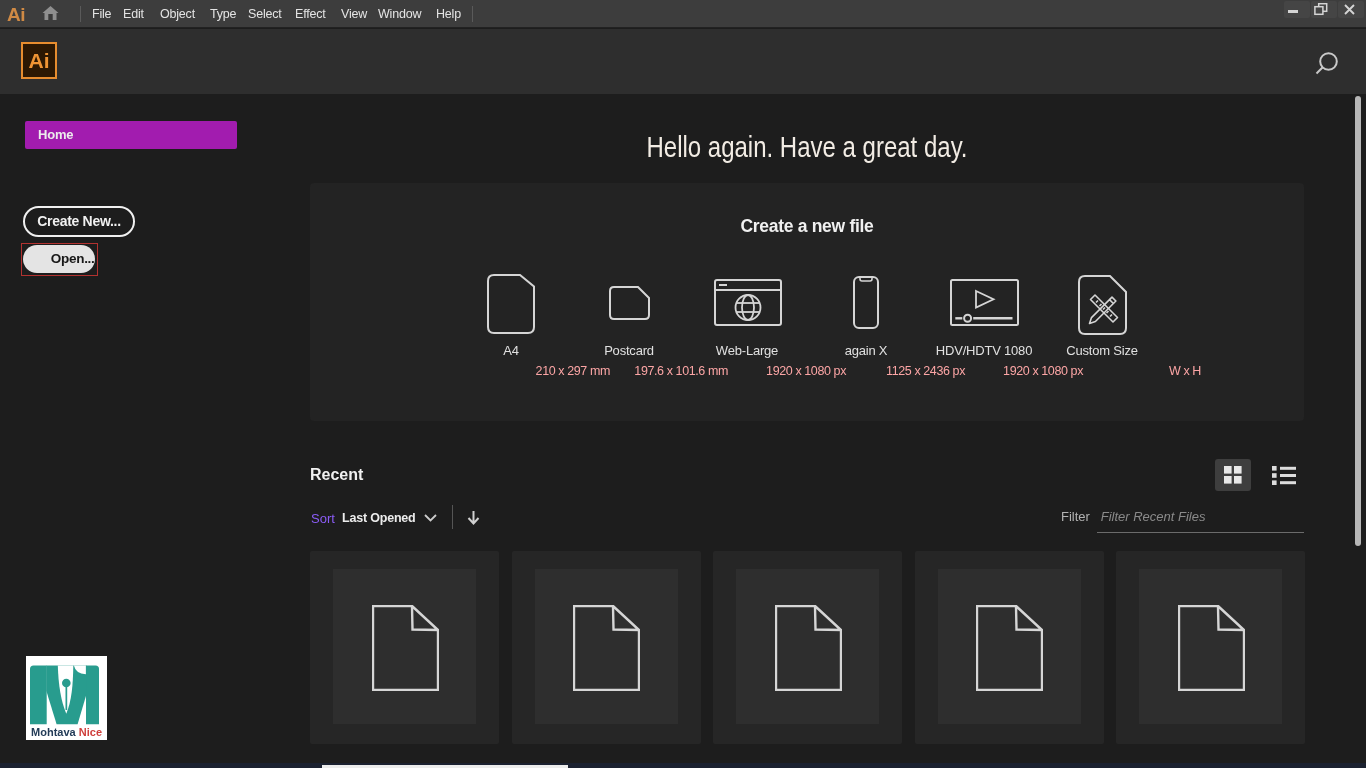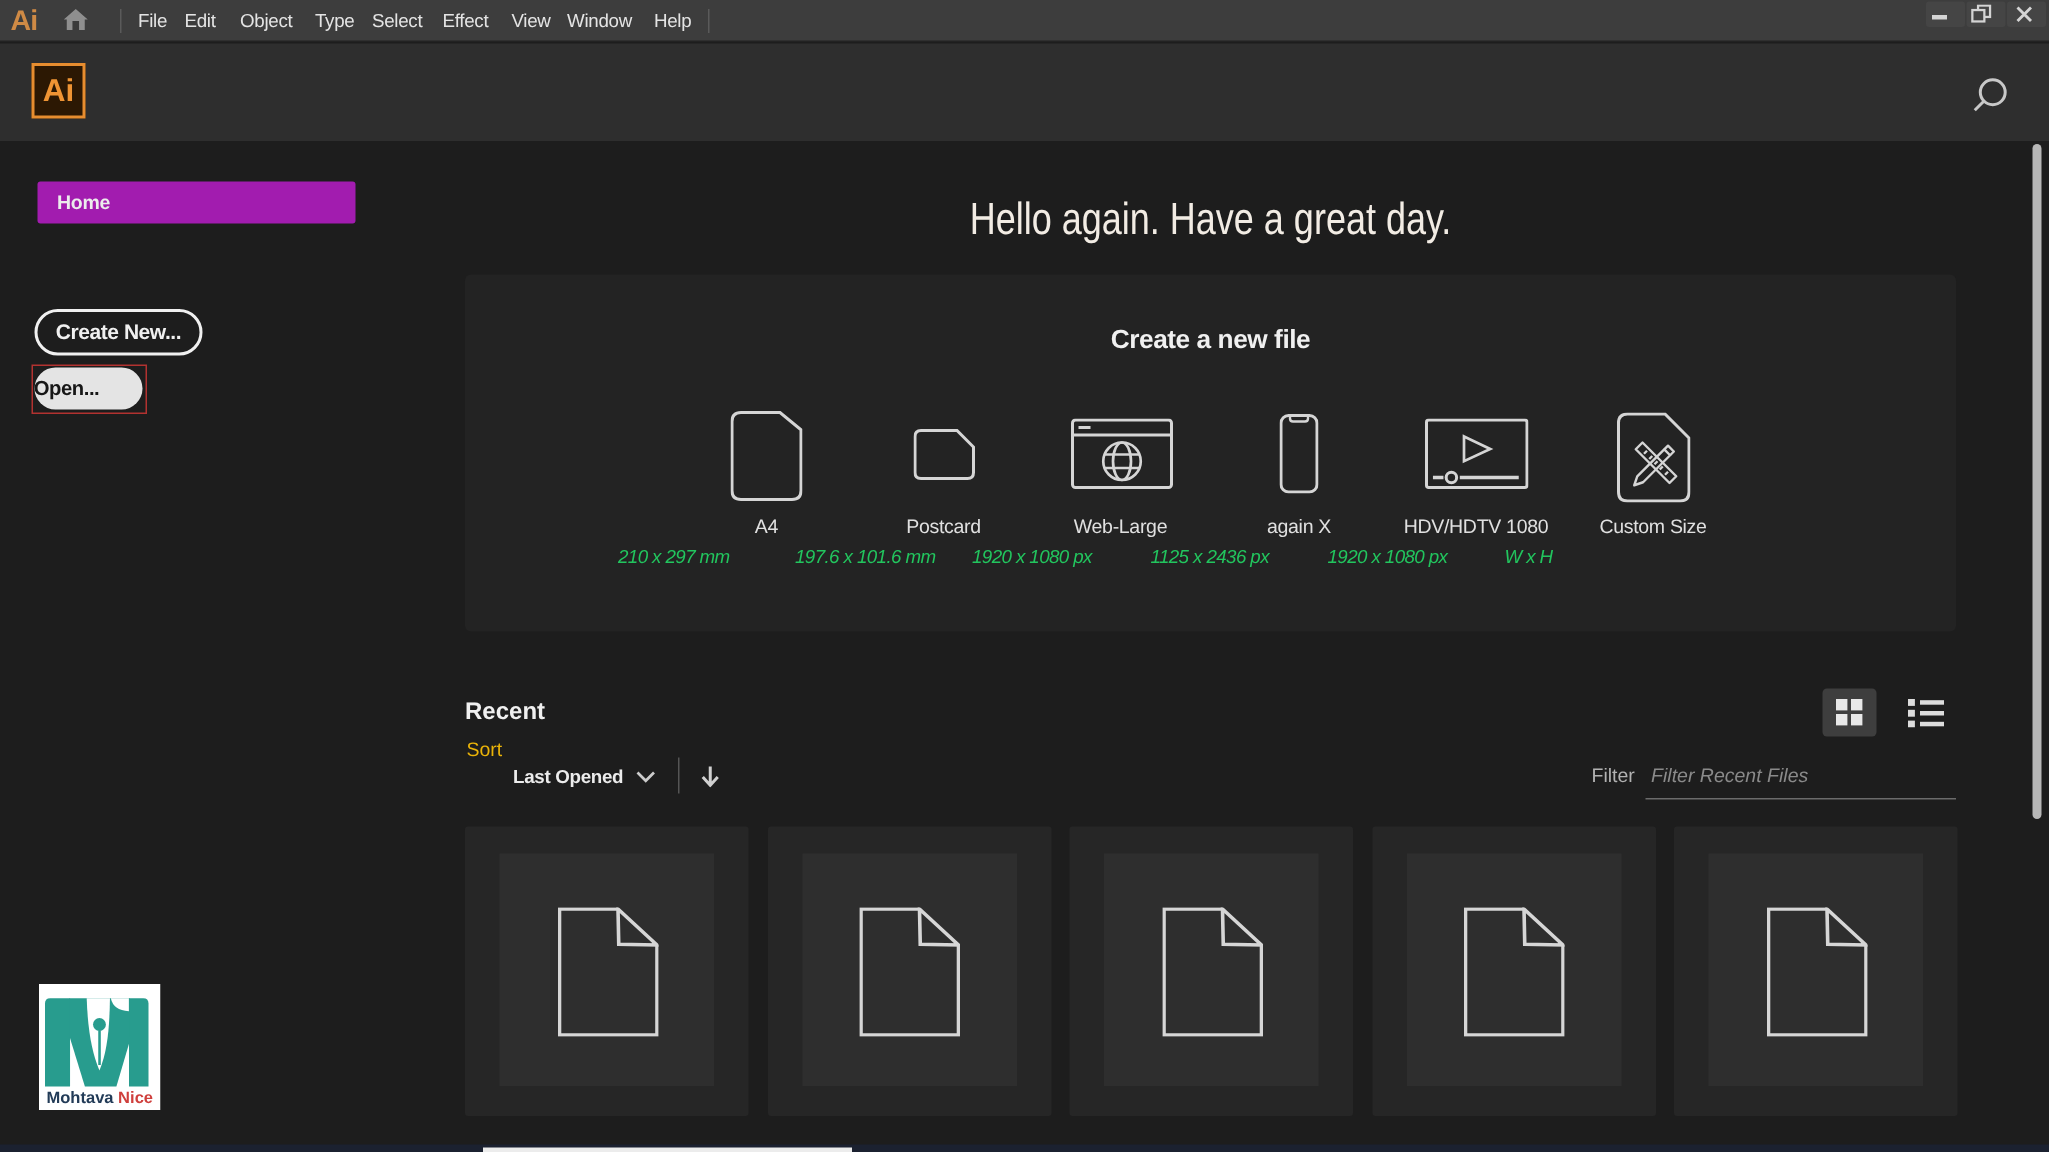--- a/index.html
+++ b/index.html
@@ -28,36 +28,36 @@
   #homerow { position:absolute; left:25px; top:121px; width:212px; height:28px;
     background:#a21caf; border-radius:2px; color:#ececec; font-size:13px;
     line-height:28px; padding-left:13px; font-weight:bold; letter-spacing:-0.2px; }
   #createnew { position:absolute; left:23px; top:196px; width:112px; height:31px;
     border:2px solid #f0f0f0; border-radius:16px; color:#f0f0f0; font-size:14px; letter-spacing:-0.3px;
     font-weight:bold; text-align:center; line-height:27px; background:transparent;margin-top:10px; }
   #openwrap { position:absolute; left:20.5px; top:242.5px; width:77px; height:33px;
     border:1.5px solid #b23230; }
   #openbtn { position:absolute; left:1px; top:1px; width:72px; height:28px;
     background:#e4e4e4; border-radius:14px; color:#171717; font-size:13.5px;
-    font-weight:bold; text-align:left; line-height:28px; letter-spacing:-0.3px; }
+    font-weight:bold; text-align:right; line-height:28px; letter-spacing:-0.3px; }
 
   
   #hello { position:absolute; left:310px; top:130px; width:994px; text-align:center;
     color:#f2ece4; font-size:30px; font-weight:normal; transform:scaleX(0.8); transform-origin:center; }
 
   
   #panel { position:absolute; left:310px; top:183px; width:994px; height:238px;
     background:#232323; border-radius:4px; }
   #paneltitle { position:absolute; left:0; top:33px; width:994px; text-align:center;
     color:#f0f0f0; font-size:17.5px; font-weight:bold; letter-spacing:-0.3px; }
   .preset { position:absolute; top:0; width:118px; height:238px; }
   .plabel { position:absolute; left:-40px; right:-40px; top:160px; text-align:center;
     color:#e0e0e0; font-size:13px; letter-spacing:-0.2px; }
-  .psub { position:absolute; left:-40px; right:-40px; top:181px; text-align:left;
-    color:#22c55e; font-size:12.5px; letter-spacing:-0.4px;font-style:italic; }
+  .psub { position:absolute; left:-40px; right:-40px; top:181px; text-align:right;
+    color:#fca5a5; font-size:12.5px; letter-spacing:-0.4px; }
 
   
   #recent-title { position:absolute; left:310px; top:466px; color:#f0f0f0;
     font-size:16px; font-weight:bold; }
   #gridbtn { position:absolute; left:1215px; top:459px; width:36px; height:32px;
     background:#3e3e3e; border-radius:3px; }
   #filterrow { position:absolute; left:1061px; top:509px; font-size:13px; color:#b2b2b2; }
   #filterline { position:absolute; left:1097px; top:532px; width:207px; height:1px;
     background:#6b6b6b; }
 
@@ -208,21 +208,21 @@
   <g fill="#dcdcdc">
     <rect x="0" y="0" width="4.6" height="4.6"></rect>
       <rect x="8" y="0.8" width="16" height="3"></rect>
     <rect x="0" y="7.2" width="4.6" height="4.6"></rect>
       <rect x="8" y="8" width="16" height="3"></rect>
     <rect x="0" y="14.4" width="4.6" height="4.6"></rect>
       <rect x="8" y="15.2" width="16" height="3"></rect>
   </g>
 </svg>
 
-<div class="abs" style="left:311px;top:492px;color:#eab308;font-size:13px">Sort</div>
+<div class="abs" style="left:311px;top:511px;color:#8b5cf6;font-size:13px">Sort</div>
 <div class="abs" style="left:342px;top:511px;color:#ececec;font-size:12.5px;font-weight:bold;letter-spacing:-0.2px">Last Opened</div>
 <svg class="abs" style="left:424px;top:514px" width="13" height="8" viewBox="0 0 13 8">
   <path d="M1 1 L6.5 6.5 L12 1" fill="none" stroke="#cccccc" stroke-width="1.8"></path>
 </svg>
 <div class="abs" style="left:452px;top:505px;width:1px;height:24px;background:#555"></div>
 <svg class="abs" style="left:467px;top:510px" width="13" height="15" viewBox="0 0 13 15">
   <path d="M6.5 1 V12 M1.5 8 L6.5 13.5 L11.5 8" fill="none" stroke="#d0d0d0" stroke-width="2"></path>
 </svg>
 
 <div id="filterrow">Filter&nbsp;&nbsp;&nbsp;<i style="color:#8a8a8a">Filter Recent Files</i></div>

